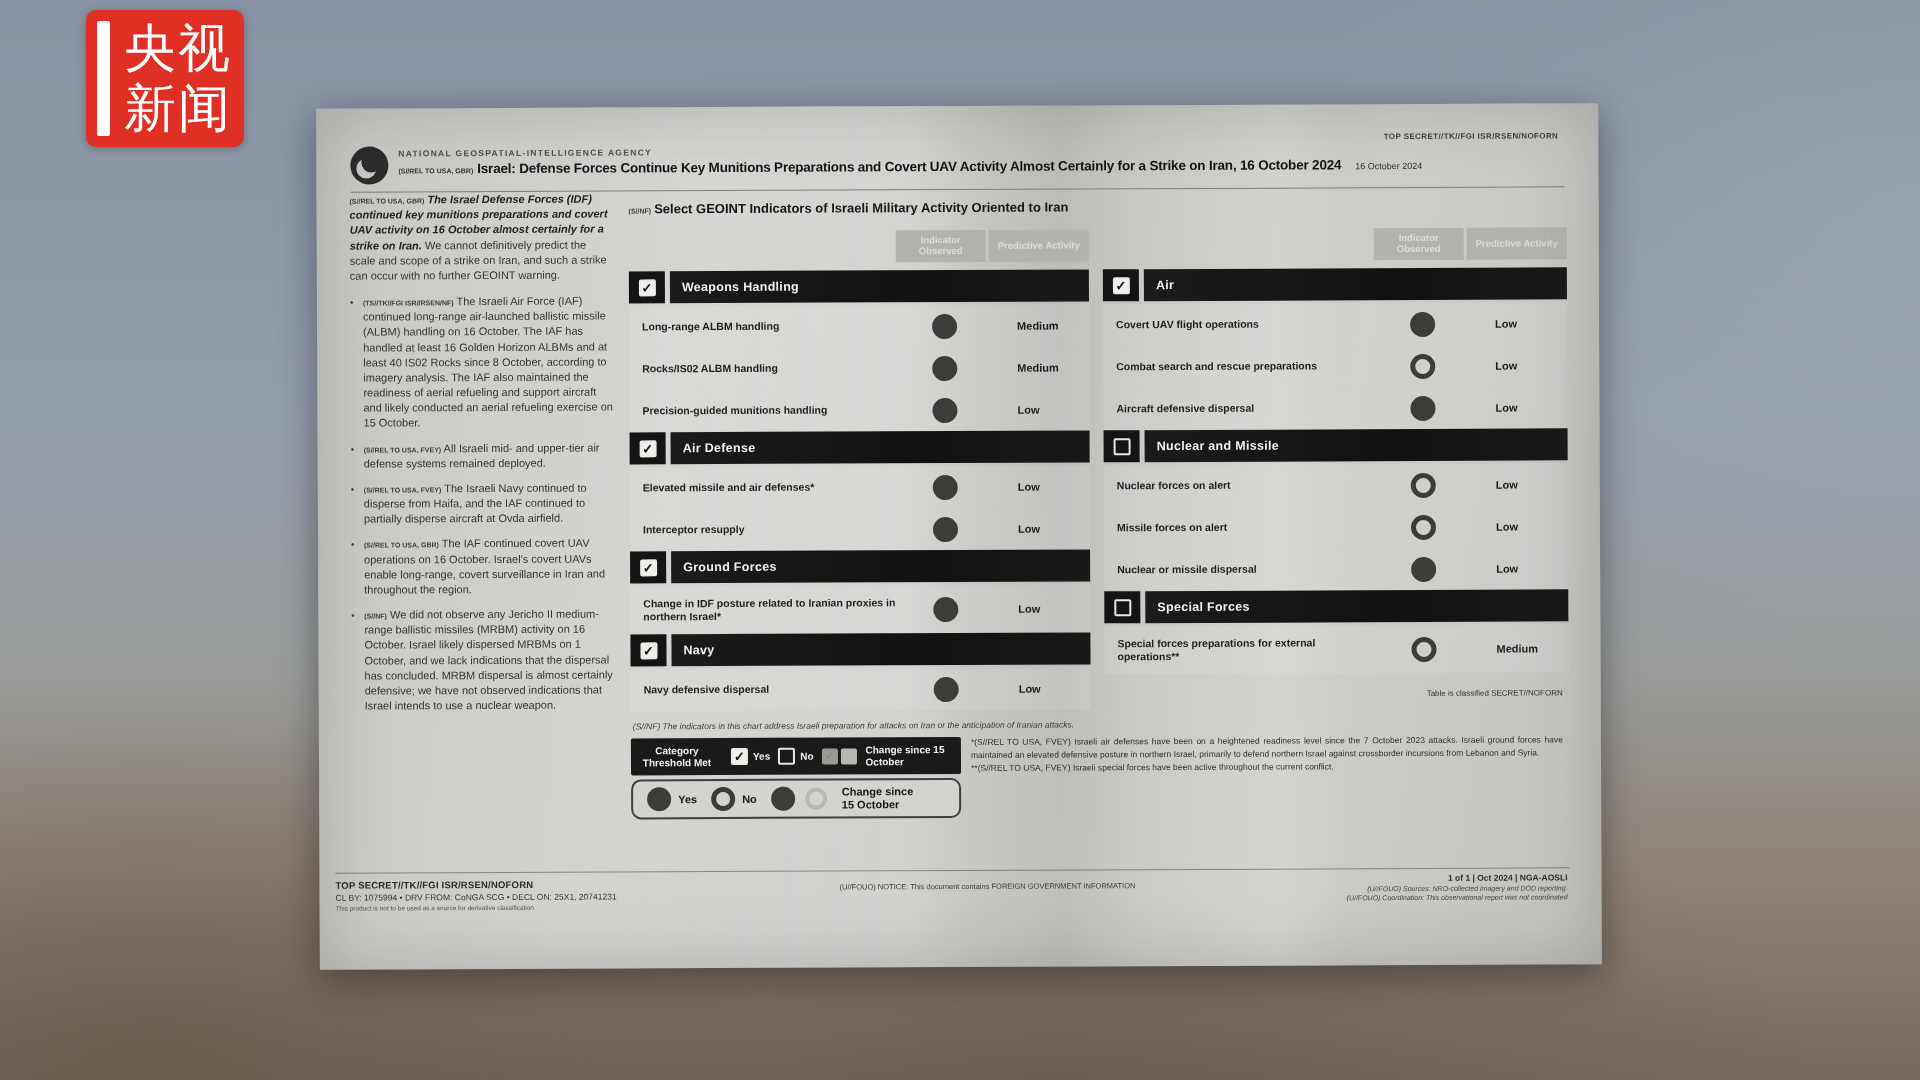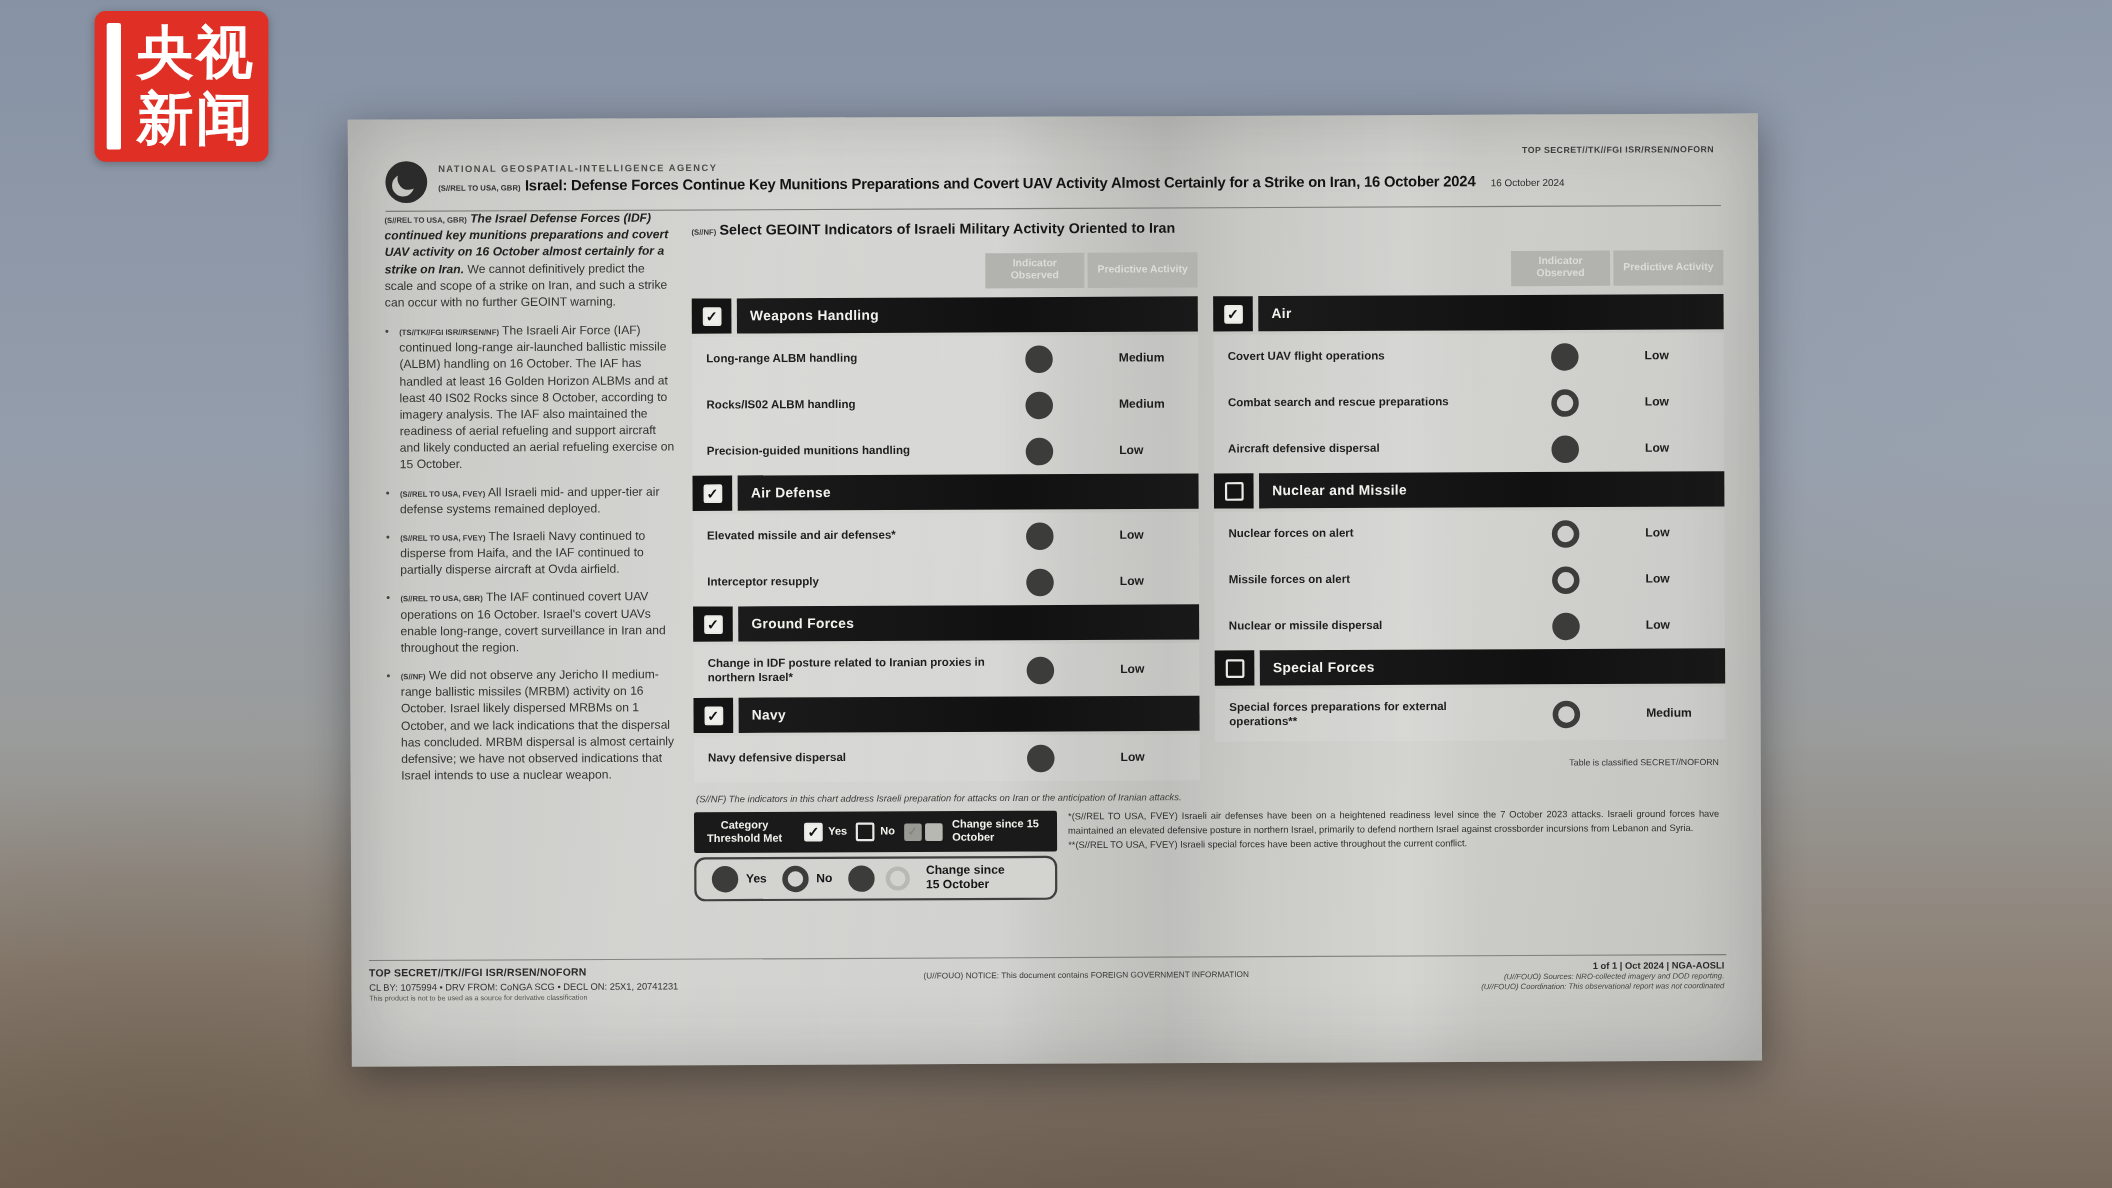--- a/index.html
+++ b/index.html
@@ -8,21 +8,21 @@
          background:
            radial-gradient(900px 500px at 8% 98%, rgba(96,80,62,.55), transparent 70%),
            radial-gradient(1100px 600px at 55% 105%, rgba(90,78,64,.45), transparent 70%),
            radial-gradient(900px 700px at 100% 20%, rgba(170,178,190,.35), transparent 70%),
            linear-gradient(180deg,#8792a4 0%,#949dab 38%,#9a9c9b 62%,#8d8175 82%,#77695c 100%);}
   
   .logo{position:absolute;left:86px;top:10px;width:158px;height:137px;background:#e03026;
         border-radius:10px;display:flex;align-items:center;box-shadow:0 2px 8px rgba(0,0,0,.25);}
   .logo-bar{position:absolute;left:11px;top:11px;bottom:11px;width:13px;background:#fff;border-radius:2px;}
   .logo-text{position:absolute;left:32px;right:6px;top:0;bottom:0;display:flex;flex-direction:column;
-             justify-content:center;align-items:center;color:#fff;font-weight:bold;
+             justify-content:center;align-items:center;color:#fff;font-weight:normal;
              font-size:52px;line-height:1.15;letter-spacing:2px;}
   
   .paper{position:absolute;left:318px;top:106px;width:1282px;height:861px;background:
            linear-gradient(100deg,#c7c8c4 0%,#cfd0cc 28%,#c6c7c3 52%,#cdcec9 76%,#c2c3bf 100%);
          box-shadow:0 10px 38px rgba(20,20,25,.45);transform:rotate(-0.25deg);color:#222;}
   .paper::before{content:"";position:absolute;inset:0;pointer-events:none;
          background:linear-gradient(90deg,transparent 0%,rgba(255,255,255,.20) 46%,transparent 51%,
                     rgba(0,0,0,.05) 58%,transparent 64%,rgba(255,255,255,.14) 75%,transparent 80%);}
   .paper::after{content:"";position:absolute;inset:0;pointer-events:none;
          box-shadow:inset 0 0 70px rgba(40,40,40,.22);}

